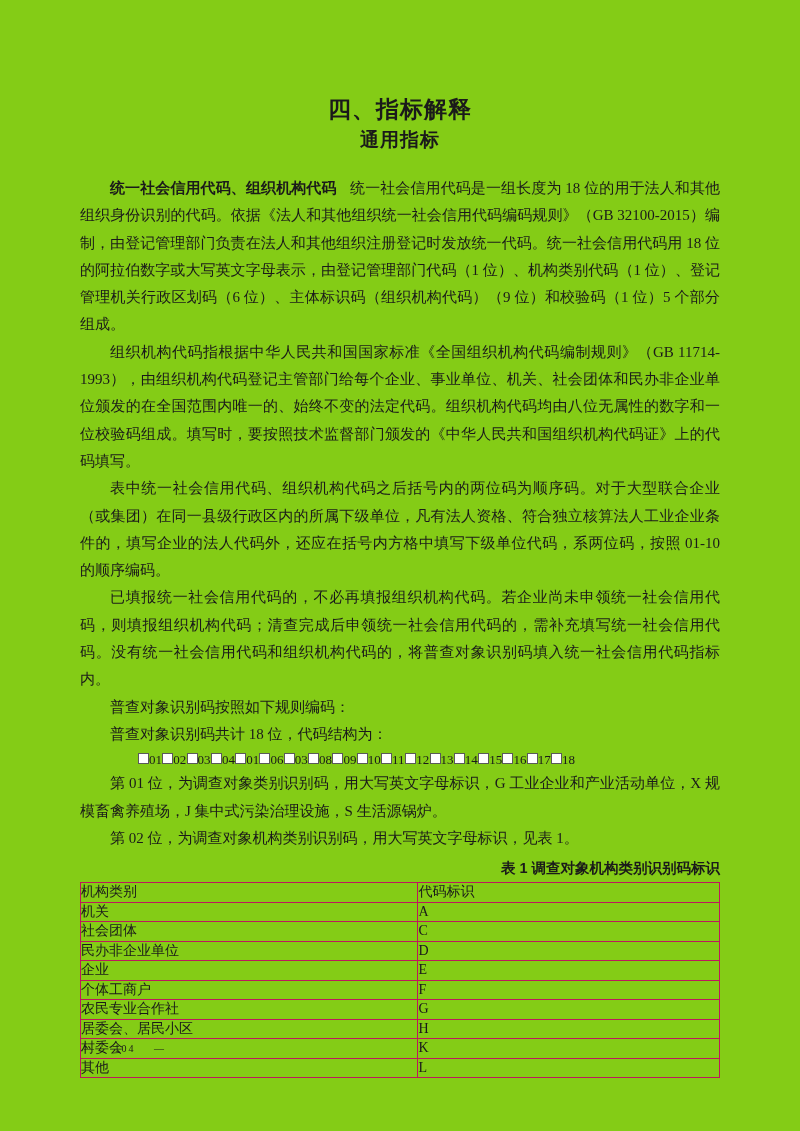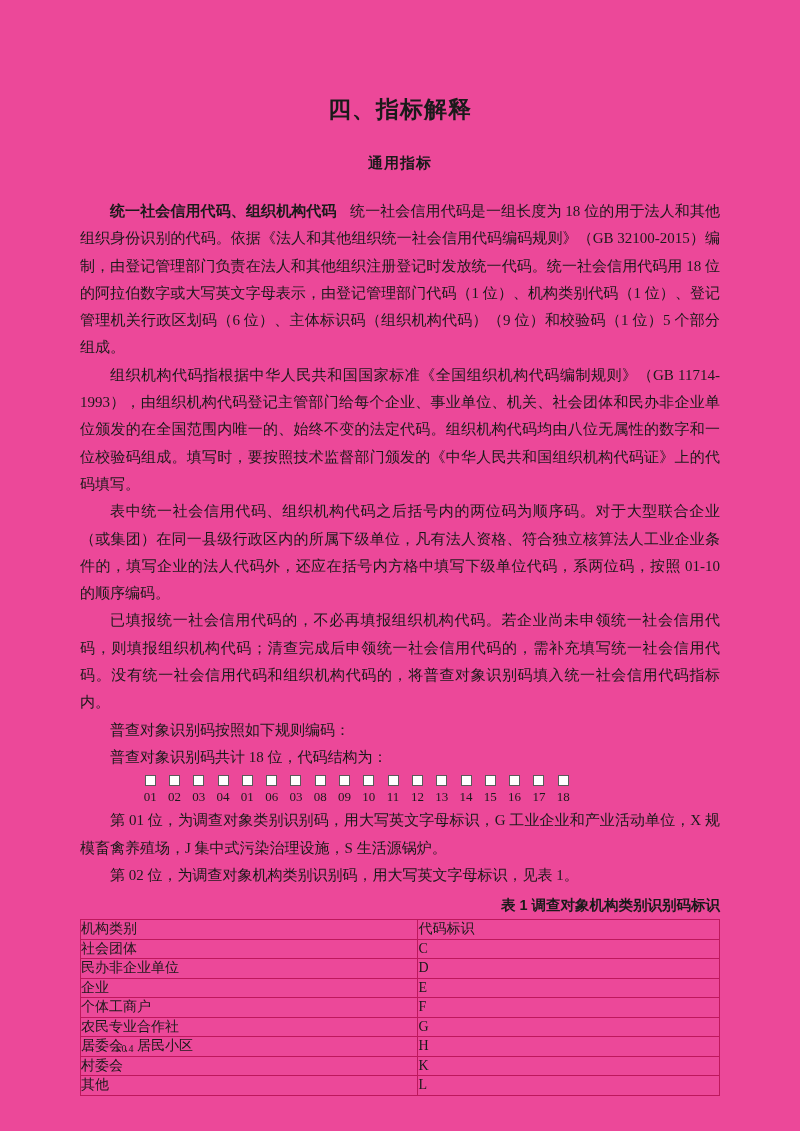--- a/index.html
+++ b/index.html
@@ -2,46 +2,45 @@
 <html lang="zh"><head>
 <meta charset="utf-8">
 <style>
   * { margin: 0; padding: 0; box-sizing: border-box; }
   html, body { background: #ffffff; }
   .page {
     position: relative;
     width: 800px;
     height: 1131px;
     margin: 0 auto;
-    background: #ec4899;
+    background: #84cc16;
     color: #1a1a1a;
     font-family: "Liberation Serif", "DejaVu Serif", serif;
     overflow: hidden;
   }
   .content {
     position: absolute;
     left: 80px;
     top: 0;
     width: 640px;
   }
   .doc-title {
     margin-top: 92px;
     text-align: center;
     font-family: "Liberation Sans", "DejaVu Sans", sans-serif;
     font-weight: bold;
     font-size: 23px;
     line-height: 34px;
     letter-spacing: 1px;
   }
   .section-title {
-    margin-top: 23px;
     text-align: center;
     font-family: "Liberation Sans", "DejaVu Sans", sans-serif;
     font-weight: bold;
-    font-size: 15px;
+    font-size: 19px;
     line-height: 28px;
     letter-spacing: 1px;
   }
   .body-block { margin-top: 20px; }
   .para {
     font-size: 15px;
     line-height: 27.3px;
     text-align: justify;
     text-indent: 2em;
   }
@@ -50,21 +49,21 @@
     font-weight: bold;
     margin-right: 0.9em;
   }
   .code-row {
     display: flex;
     margin: 4px 0 2px 58px;
   }
   .code-cell {
     width: 24.3px;
     display: flex;
-    flex-direction: column;
+    flex-direction: row;
     align-items: center;
   }
   .code-box {
     width: 11px;
     height: 11px;
     border: 1.6px solid #5a5a5a;
     background: #ffffff;
     margin-bottom: 3px;
   }
   .code-num {
@@ -218,20 +217,24 @@
             <col class="c2">
           </colgroup>
         <thead>
           <tr>
             <th>机构类别</th>
             <th>代码标识</th>
           </tr>
         </thead>
         <tbody>
             <tr>
+              <td>机关</td>
+              <td>A</td>
+            </tr>
+            <tr>
               <td>社会团体</td>
               <td>C</td>
             </tr>
             <tr>
               <td>民办非企业单位</td>
               <td>D</td>
             </tr>
             <tr>
               <td>企业</td>
               <td>E</td>

